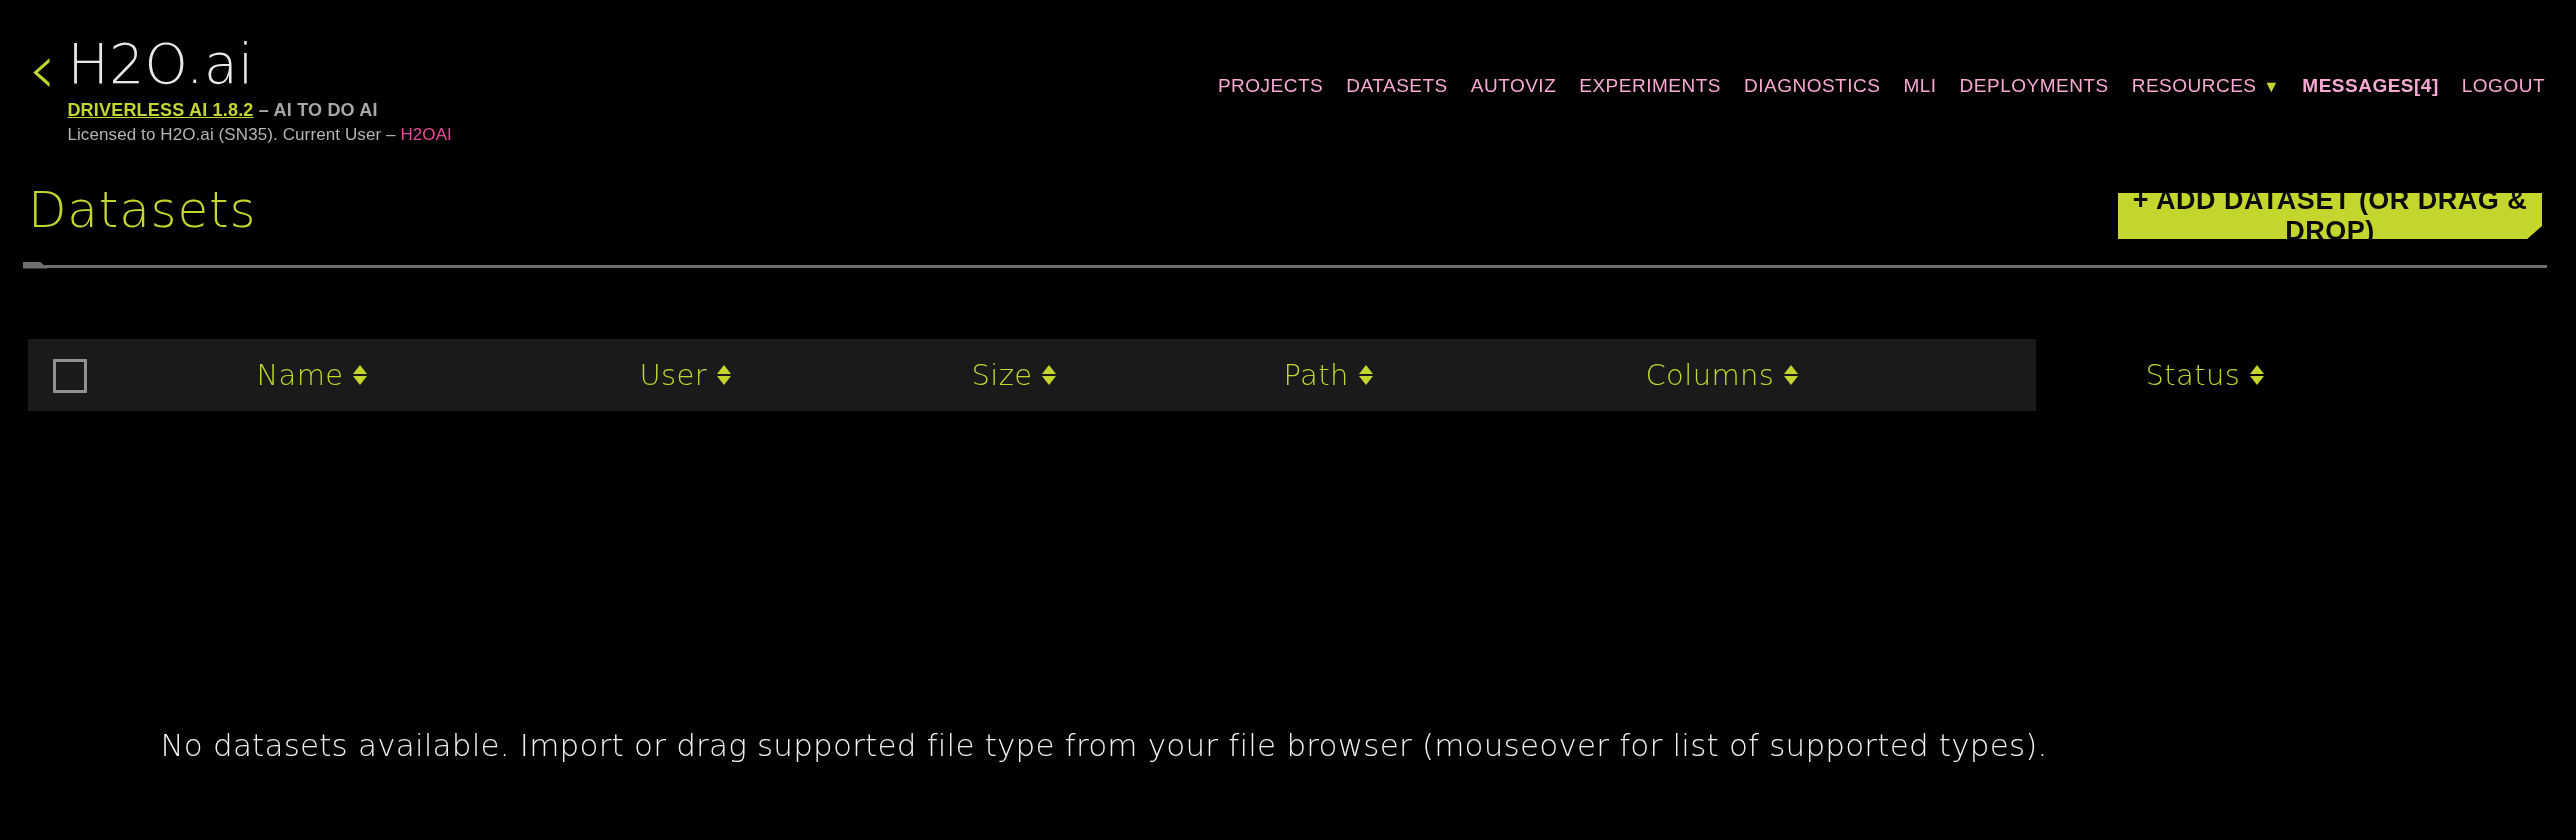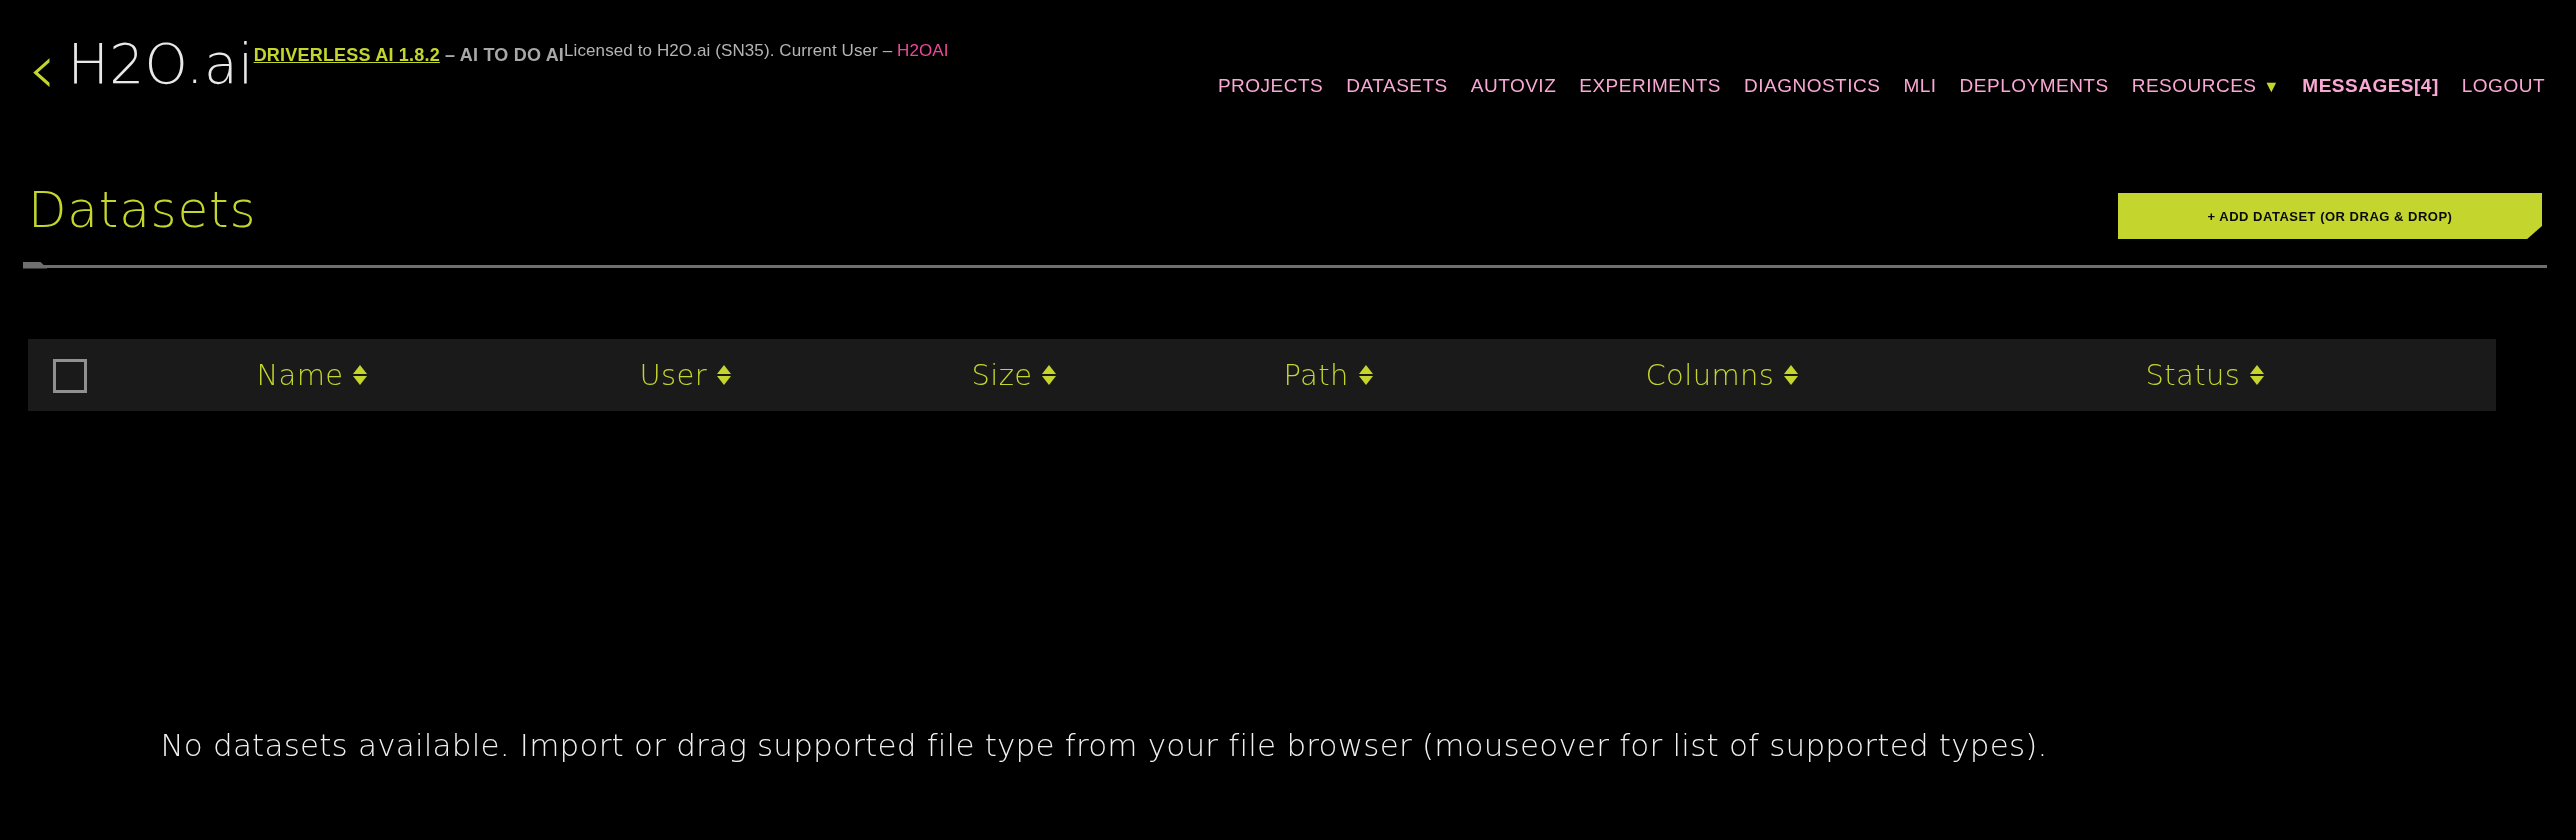--- a/index.html
+++ b/index.html
@@ -41,21 +41,21 @@
     color: #c4d62e;
     font-size: 70px;
     line-height: 0.85;
     font-weight: 300;
     margin-right: 11.4px;
     margin-top: 3.3px;
     font-family: "DejaVu Sans", sans-serif;
     cursor: pointer;
   }
 
-  .brand-text { display: flex; flex-direction: row; }
+  .brand-text { display: flex; flex-direction: column; }
 
   .brand-title {
     color: #e8e8e8;
     font-size: 55px;
     line-height: 1.0;
     font-weight: 300;
     letter-spacing: 0.4px;
     font-family: "DejaVu Sans", sans-serif;
   }
 
@@ -120,21 +120,21 @@
   }
 
   .add-dataset-btn {
     position: absolute;
     left: 2118px;
     top: 193px;
     width: 424px;
     height: 46px;
     background: #c4d62e;
     color: #0a0a0a;
-    font-size: 13px;
+    font-size: 27px;
     font-weight: bold;
     letter-spacing: 0.5px;
     display: flex;
     align-items: center;
     justify-content: center;
     cursor: pointer;
     border: none;
     font-family: "Liberation Sans", sans-serif;
     clip-path: polygon(0 0, 100% 0, 100% 72%, 96.5% 100%, 0 100%);
   }
@@ -163,21 +163,21 @@
     height: 6.5px;
     background: #6f6f6f;
     clip-path: polygon(0 0, 72% 0, 100% 100%, 0 100%);
   }
 
   
   .table-head {
     position: absolute;
     left: 28.4px;
     top: 339px;
-    width: 2468px;
+    width: 2008px;
     height: 72px;
     background: #1a1a1a;
     display: block;
   }
 
   .th {
     position: absolute;
     top: 0;
     height: 72px;
     display: flex;

